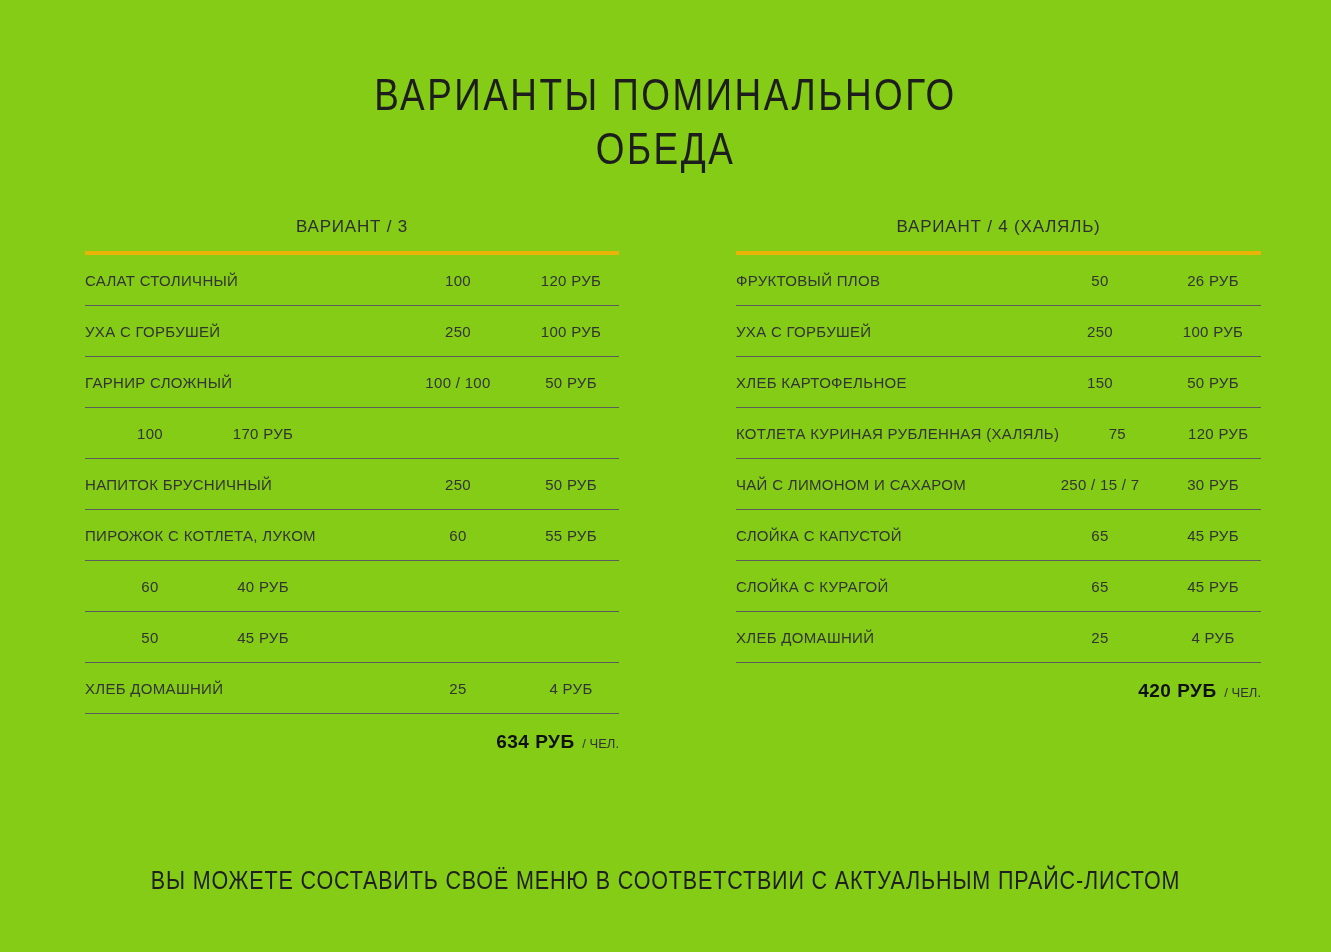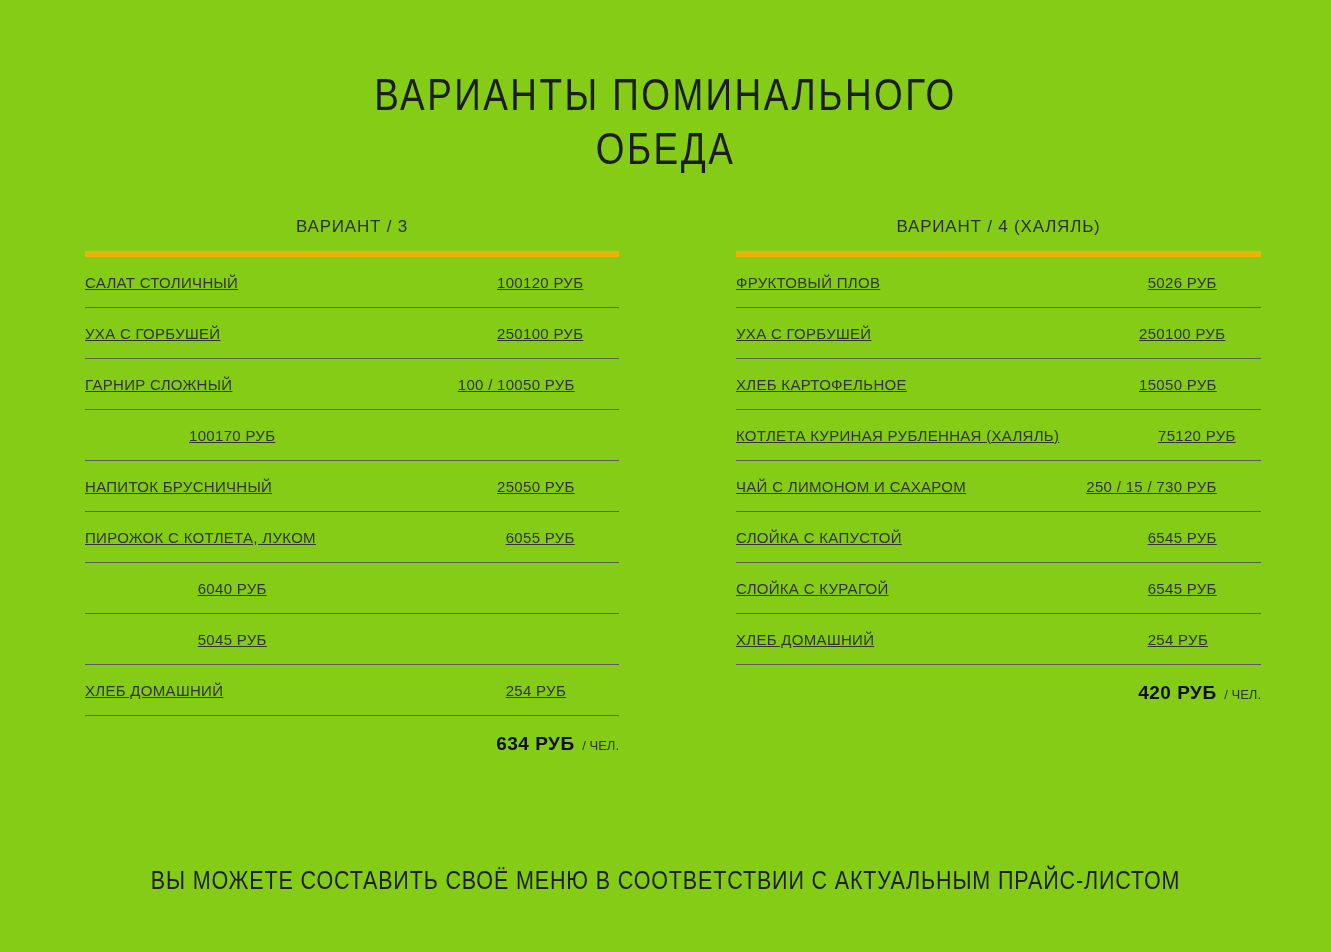--- a/index.html
+++ b/index.html
@@ -33,34 +33,34 @@
 
   .menu-header {
     text-align: center;
     font-size: 17px;
     letter-spacing: 0.8px;
     color: #2e2e2e;
     height: 36px;
     padding-top: 2px;
   }
 
-  .menu-table { border-top: 6px solid #eab308; text-decoration: underline; }
+  .menu-table { border-top: 4px solid #eab308; }
 
   .row {
     display: flex;
     align-items: center;
     height: 51px;
     border-bottom: 1px solid #5c5c5c;
     font-size: 15px;
     letter-spacing: 0.3px;
     color: #333;
   }
   .row .name   { flex: 1; text-align: left; white-space: nowrap; }
-  .row .weight { width: 130px; text-align: right; white-space: nowrap; }
-  .row .price  { width: 96px;  text-align: left; white-space: nowrap; }
+  .row .weight { width: 130px; text-align: center; white-space: nowrap; }
+  .row .price  { width: 96px;  text-align: center; white-space: nowrap; }
 
   .menu-total {
     margin-top: 17px;
     text-align: right;
     color: #2b2b2b;
     font-size: 17px;
     white-space: nowrap;
   }
   .total-price { font-weight: 700; font-size: 19px; color: #101010; letter-spacing: 0.5px; }
   .total-unit  { font-size: 13px; color: #333; margin-left: 3px; }

